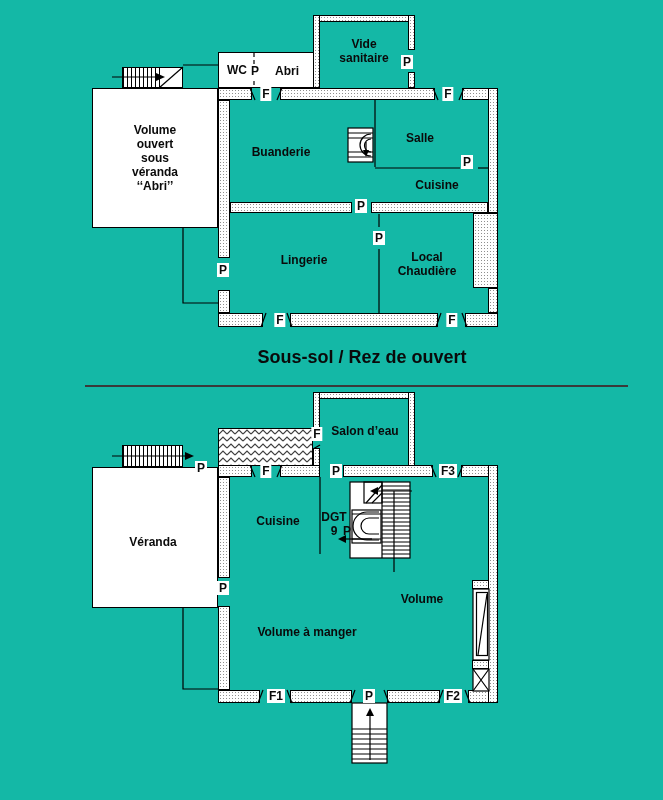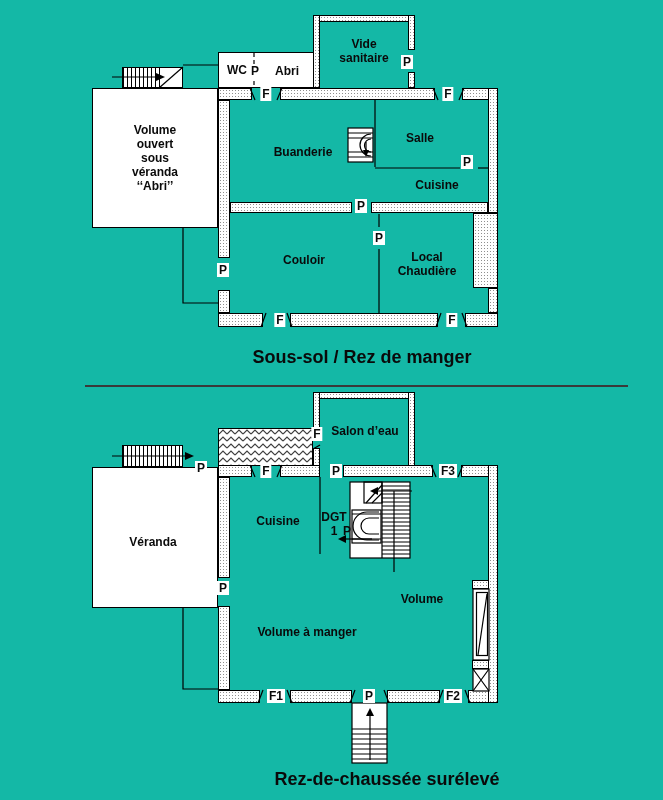--- a/index.html
+++ b/index.html
@@ -189,46 +189,45 @@
   <div class="lbl" style="left:237px;top:70px;">WC</div>
   <div class="lbl onwall" style="left:255px;top:71px;">P</div>
   <div class="lbl" style="left:287px;top:71px;">Abri</div>
   <div class="lbl onwall" style="left:266px;top:94px;">F</div>
   <div class="lbl onwall" style="left:448px;top:94px;">F</div>
   <div class="lbl" style="left:155px;top:158px;">Volume
 ouvert
 sous
 véranda
 ‘‘Abri’’</div>
-  <div class="lbl" style="left:303px;top:152px;">Buanderie</div>
+  <div class="lbl" style="left:281px;top:152px;">Buanderie</div>
   <div class="lbl" style="left:420px;top:138px;">Salle</div>
   <div class="lbl onwall" style="left:467px;top:162px;">P</div>
   <div class="lbl" style="left:437px;top:185px;">Cuisine</div>
   <div class="lbl onwall" style="left:361px;top:206px;">P</div>
   <div class="lbl onwall" style="left:379px;top:238px;">P</div>
-  <div class="lbl" style="left:304px;top:260px;">Couloir</div>
+  <div class="lbl" style="left:304px;top:260px;">Lingerie</div>
   <div class="lbl" style="left:427px;top:264px;">Local
 Chaudière</div>
   <div class="lbl onwall" style="left:223px;top:270px;">P</div>
   <div class="lbl onwall" style="left:280px;top:320px;">F</div>
   <div class="lbl onwall" style="left:452px;top:320px;">F</div>
-  <div class="lbl title" style="left:362px;top:357px;">Sous-sol / Rez de manger</div>
+  <div class="lbl title" style="left:362px;top:357px;">Sous-sol / Rez de ouvert</div>
 
   <div class="lbl" style="left:365px;top:431px;">Salon d’eau</div>
   <div class="lbl onwall" style="left:317px;top:434px;">F</div>
   <div class="lbl onwall" style="left:201px;top:468px;">P</div>
   <div class="lbl onwall" style="left:266px;top:471px;">F</div>
   <div class="lbl onwall" style="left:336px;top:471px;">P</div>
   <div class="lbl onwall" style="left:448px;top:471px;">F3</div>
   <div class="lbl" style="left:278px;top:521px;">Cuisine</div>
   <div class="lbl" style="left:334px;top:524px;">DGT
-1</div>
+9</div>
   <div class="lbl" style="left:347px;top:531px;">P</div>
   <div class="lbl" style="left:153px;top:542px;">Véranda</div>
   <div class="lbl onwall" style="left:223px;top:588px;">P</div>
   <div class="lbl" style="left:422px;top:599px;">Volume</div>
   <div class="lbl" style="left:307px;top:632px;">Volume à manger</div>
   <div class="lbl onwall" style="left:276px;top:696px;">F1</div>
   <div class="lbl onwall" style="left:369px;top:696px;">P</div>
   <div class="lbl onwall" style="left:453px;top:696px;">F2</div>
-  <div class="lbl title" style="left:387px;top:779px;">Rez-de-chaussée surélevé</div>
 
 </div>
 
 </body></html>

